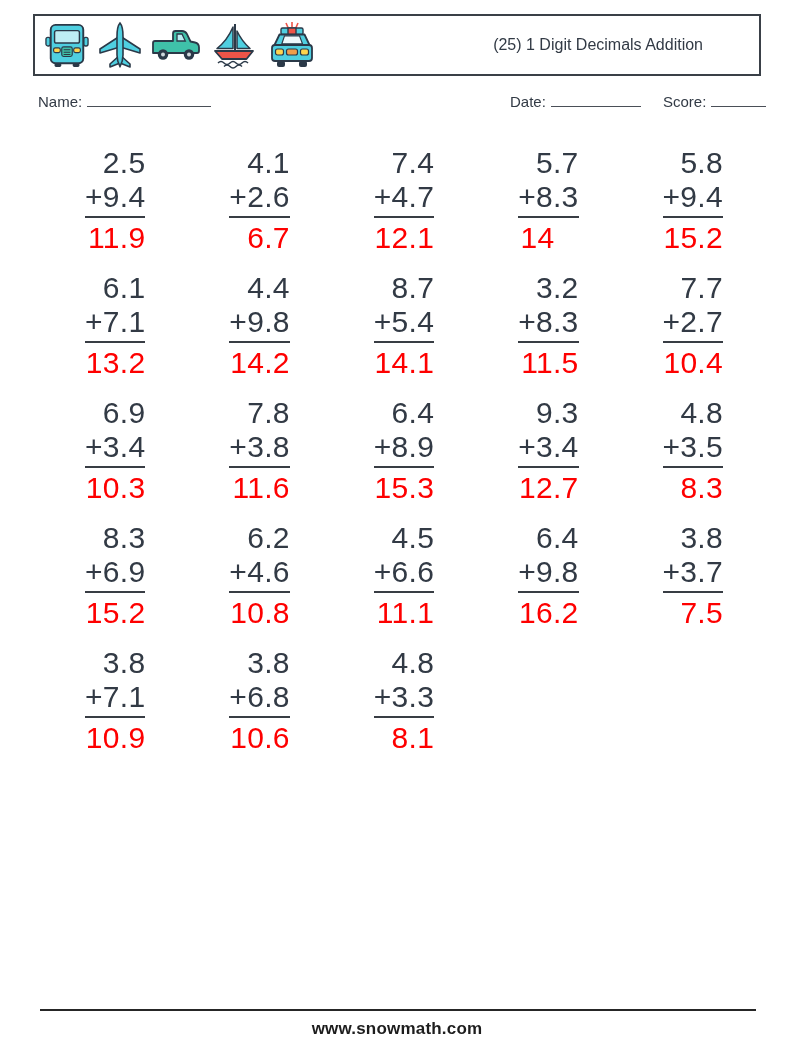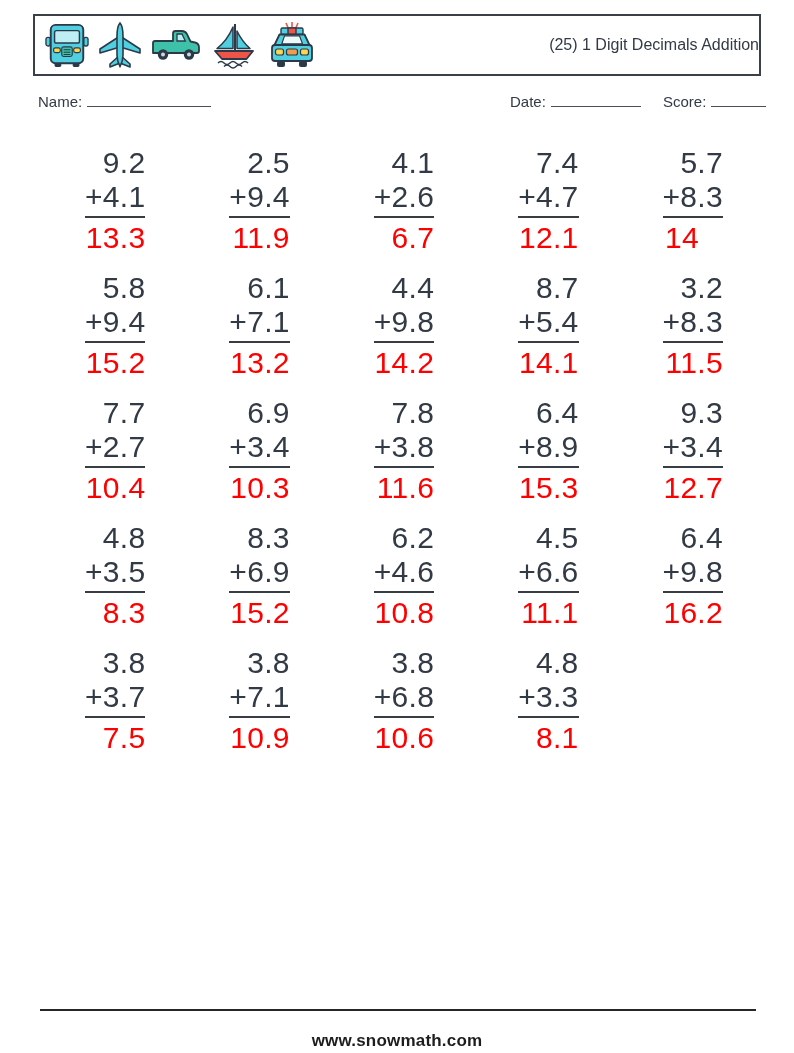--- a/index.html
+++ b/index.html
@@ -10,21 +10,21 @@
   }
   
   .header-box {
     position:absolute; left:33px; top:14px; width:724px; height:58px;
     border:2px solid var(--border,#3a4047);
     display:flex; align-items:center;
   }
   .icons { display:flex; align-items:center; gap:9px; margin-left:10px; }
   .icon svg { display:block; }
   .header-title {
-    margin-left:auto; 
+    margin-left:auto; margin-right:56px;
     font-size:16px; color:var(--ink,#323a45); white-space:nowrap;
   }
   
   .fields { position:absolute; top:91px; left:0; width:100%; height:26px; font-size:15px;padding-left:36px; }
   .field { position:absolute; white-space:nowrap; }
   .field-name  { left:38px; }
   .field-date  { left:510px; }
   .field-score { left:663px; }
   .blank-line {
     display:inline-block; height:15px; margin-left:5px;
@@ -48,21 +48,21 @@
   .answer { color:var(--answer_red,#fe0000); padding-top:3px; }
   .dec-pad { display:inline-block; width:0.8em; }
   
   .footer-line {
     position:absolute; left:40px; width:716px; top:1009px;
     border-top:2px solid #262626;
   }
   .footer-text {
     position:absolute; top:1019px; left:0; width:100%;
     text-align:center; font-weight:bold; font-size:17px;
-    color:var(--footer_ink,#1d1d1d); letter-spacing:0.2px;margin-top:12px;
+    color:var(--footer_ink,#1d1d1d); letter-spacing:0.2px;
   }
 </style>
 </head>
 <body>
 
 <div class="page">
 
   <div class="header-box">
     <div class="icons">
       <span class="icon">
@@ -131,21 +131,20 @@
     </div>
     <div class="field field-date">
       <span>Date:</span><span class="blank-line line-date"></span>
     </div>
     <div class="field field-score">
       <span>Score:</span><span class="blank-line line-score"></span>
     </div>
   </div>
 
   <div class="problems-grid">
-      <div class="cell"><div class="problem"><div class="num top">9.2</div><div class="num addend">+4.1</div><div class="num answer">13.3</div></div></div>
       <div class="cell"><div class="problem"><div class="num top">2.5</div><div class="num addend">+9.4</div><div class="num answer">11.9</div></div></div>
       <div class="cell"><div class="problem"><div class="num top">4.1</div><div class="num addend">+2.6</div><div class="num answer">6.7</div></div></div>
       <div class="cell"><div class="problem"><div class="num top">7.4</div><div class="num addend">+4.7</div><div class="num answer">12.1</div></div></div>
       <div class="cell"><div class="problem"><div class="num top">5.7</div><div class="num addend">+8.3</div><div class="num answer">14<span class="dec-pad"></span></div></div></div>
       <div class="cell"><div class="problem"><div class="num top">5.8</div><div class="num addend">+9.4</div><div class="num answer">15.2</div></div></div>
       <div class="cell"><div class="problem"><div class="num top">6.1</div><div class="num addend">+7.1</div><div class="num answer">13.2</div></div></div>
       <div class="cell"><div class="problem"><div class="num top">4.4</div><div class="num addend">+9.8</div><div class="num answer">14.2</div></div></div>
       <div class="cell"><div class="problem"><div class="num top">8.7</div><div class="num addend">+5.4</div><div class="num answer">14.1</div></div></div>
       <div class="cell"><div class="problem"><div class="num top">3.2</div><div class="num addend">+8.3</div><div class="num answer">11.5</div></div></div>
       <div class="cell"><div class="problem"><div class="num top">7.7</div><div class="num addend">+2.7</div><div class="num answer">10.4</div></div></div>

